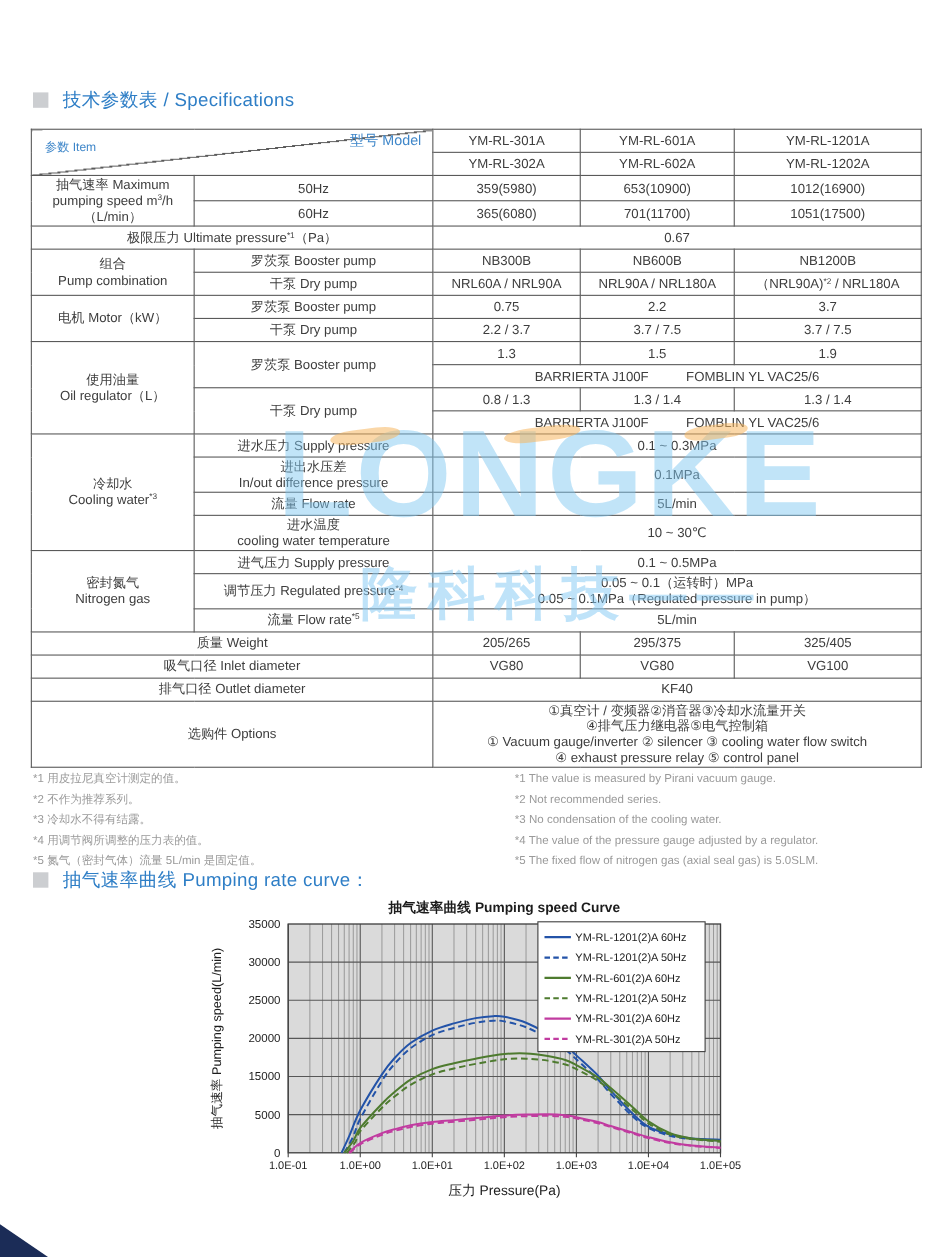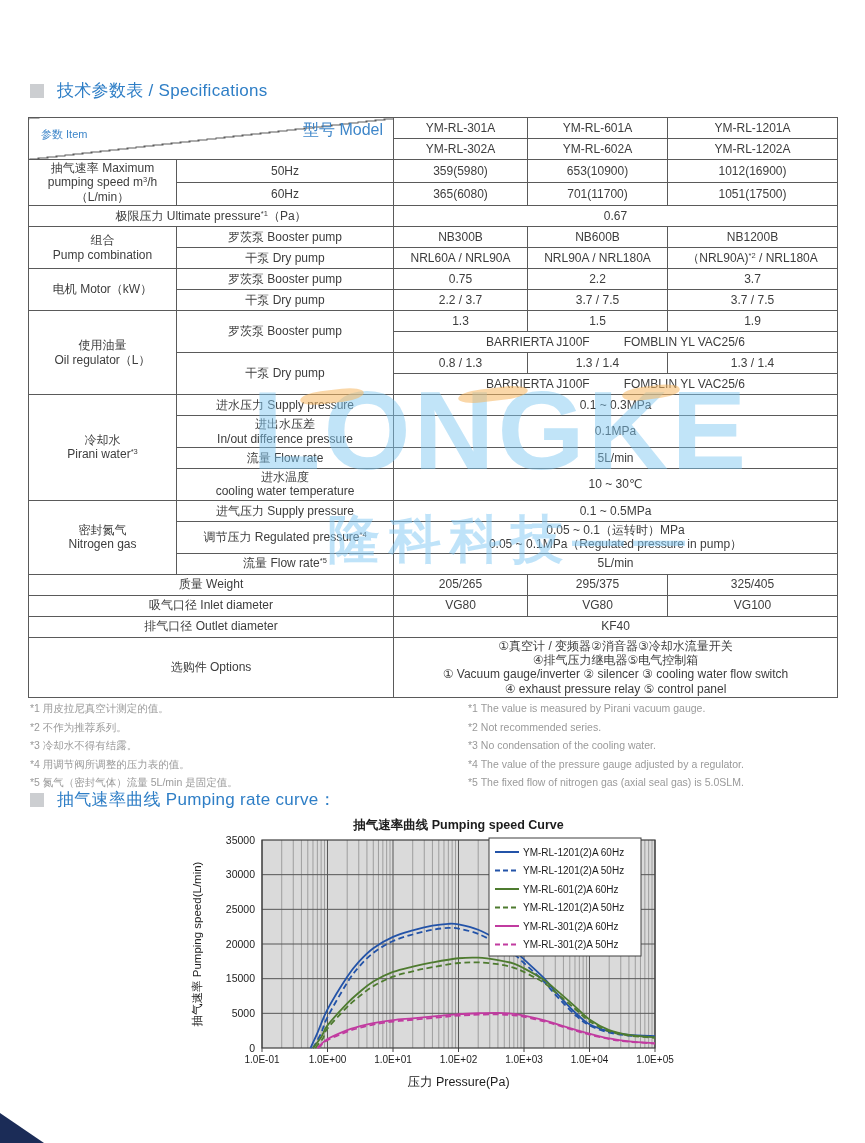--- a/index.html
+++ b/index.html
@@ -19,21 +19,21 @@
   td.sub{color:#3e86c9;text-align:center;}
   td.val{color:#3d3d3d;margin-top:32px;}
   sup.mk{font-size:7.5px;vertical-align:4px;}
   .oilgap{display:inline-block;width:34px;}
 
   
   td.diag{position:relative;padding:0;height:40px;
       background:linear-gradient(to bottom right,
         transparent calc(50% - 0.6px), #5a5a5a calc(50% - 0.6px),
         #5a5a5a calc(50% + 0.6px), transparent calc(50% + 0.6px));}
-  .diag-model{position:absolute;top:2px;right:10px;color:#3e86c9;font-size:16px;}
+  .diag-model{position:absolute;top:2px;right:10px;color:#3e86c9;font-size:13px;}
   .diag-item{position:absolute;bottom:18px;left:12px;color:#3e86c9;font-size:11px;}
 
   
   .fnotes{position:absolute;top:699px;font-size:10.5px;color:#9a9a9a;line-height:18.5px;}
   .fnotes.zh{left:30px;width:420px;}
   .fnotes.en{left:468px;width:380px;}
 
   
   .wm1{position:absolute;left:252px;top:366px;font-size:112px;font-weight:bold;
        color:rgba(125,199,240,0.48);letter-spacing:3px;z-index:6;pointer-events:none;}
@@ -154,21 +154,21 @@
     <td class="val">1.3 / 1.4</td>
   </tr>
   <tr>
     <td class="val" colspan="3">
       <span>BARRIERTA J100F</span><span class="oilgap"></span><span>FOMBLIN YL VAC25/6</span>
     </td>
   </tr>
   <tr>
     <td class="lbl" rowspan="4">
       <span>冷却水</span><br>
-      <span>Pirani water</span><sup class="mk">*3</sup>
+      <span>Cooling water</span><sup class="mk">*3</sup>
     </td>
     <td class="sub">进水压力 Supply pressure</td>
     <td class="val" colspan="3">0.1 ~ 0.3MPa</td>
   </tr>
   <tr>
     <td class="sub">
       <span>进出水压差</span><br>
       <span>In/out difference pressure</span>
     </td>
     <td class="val" colspan="3">0.1MPa</td>

